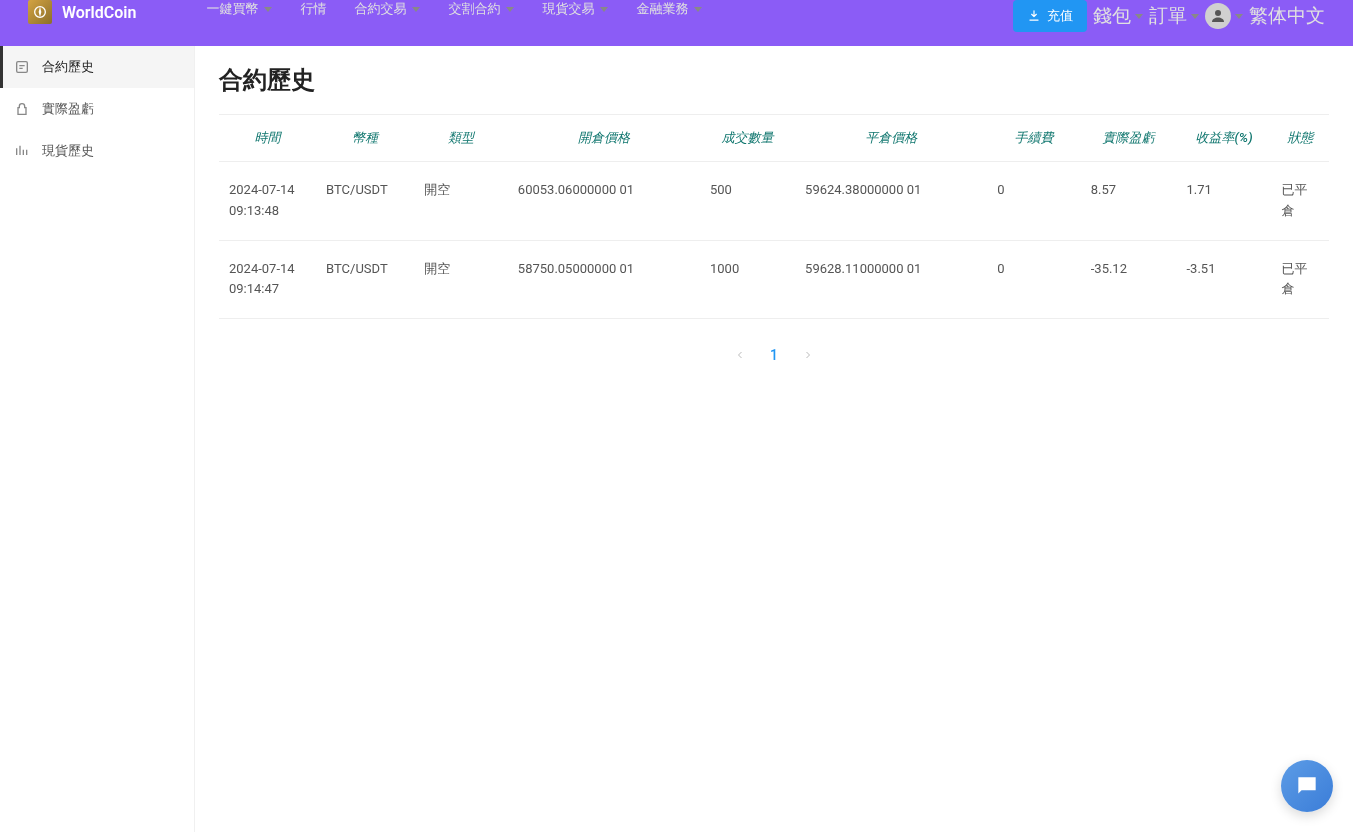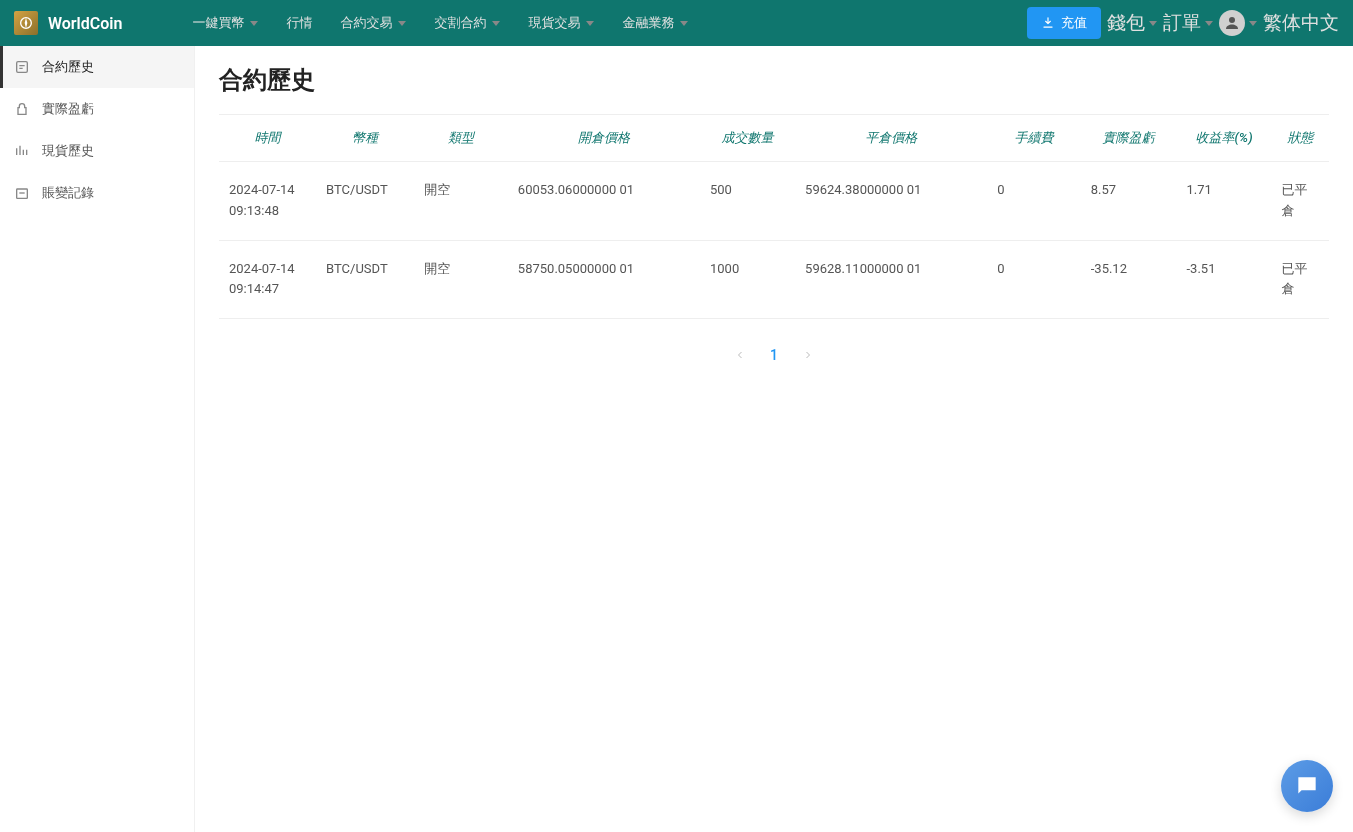--- a/index.html
+++ b/index.html
@@ -1,19 +1,19 @@
 <!DOCTYPE html>
 <html><head>
   <meta charset="utf-8">
   <style>
     * { margin: 0; padding: 0; box-sizing: border-box; }
     body { font-family: -apple-system, BlinkMacSystemFont, "Segoe UI", Roboto, "Helvetica Neue", Arial, sans-serif; background: #fff; color: #333; font-size: 14px; }
     
     
-    .header { background: #0f766e; height: 46px; display: flex; align-items: center; padding: 0 14px; color: #fff; }
+    .header { background: #8b5cf6; height: 46px; display: flex; align-items: flex-start; padding: 0 28px; color: #fff; }
     .logo-area { display: flex; align-items: center; gap: 10px; margin-right: 70px; }
     .logo-icon { width: 24px; height: 24px; background: linear-gradient(135deg, #d4a342, #8b6f2a); border-radius: 2px; display: flex; align-items: center; justify-content: center; }
     .logo-text { font-size: 16px; font-weight: 600; color: #fff; }
     .nav-menu { display: flex; gap: 28px; flex: 1; }
     .nav-item { display: flex; align-items: center; gap: 6px; cursor: pointer; font-size: 13px; color: #e0e0e0; }
     .caret-down { width: 0; height: 0; border-left: 4px solid transparent; border-right: 4px solid transparent; border-top: 5px solid #888; }
     .header-right { display: flex; align-items: center; gap: 6px; }
     .deposit-btn { background: #2196f3; color: #fff; border: none; padding: 7px 14px; border-radius: 4px; display: flex; align-items: center; gap: 6px; cursor: pointer; font-size: 13px; }
     .header-link { display: flex; align-items: center; gap: 4px; cursor: pointer; font-size: 19px; color: #e0e0e0; }
     .avatar-circle { width: 26px; height: 26px; background: #d0d0d0; border-radius: 50%; display: flex; align-items: center; justify-content: center; }
@@ -143,29 +143,20 @@
         </span>
         <span>實際盈虧</span>
       </div>
       <div class="sidebar-item">
         <span class="sidebar-icon">
           <svg viewBox="0 0 24 24" width="16" height="16" style="color:#888">
             <path d="M4 18V8m5 10V4m5 14v-8m5 8V10" stroke="currentColor" stroke-width="2"></path>
           </svg>
         </span>
         <span>現貨歷史</span>
-      </div>
-      <div class="sidebar-item">
-        <span class="sidebar-icon">
-          <svg viewBox="0 0 24 24" width="16" height="16" style="color:#888">
-            <rect x="4" y="6" width="16" height="14" rx="1" fill="none" stroke="currentColor" stroke-width="2"></rect>
-            <path d="M8 12h8" stroke="currentColor" stroke-width="2"></path>
-          </svg>
-        </span>
-        <span>賬變記錄</span>
       </div>
     </div>
   <div class="main">
     <h1 class="page-title">合約歷史</h1>
     <div class="table-wrap">
       <table class="table">
         <thead>
           <tr>
             <th class="col-time">時間</th>
             <th class="col-symbol">幣種</th>

